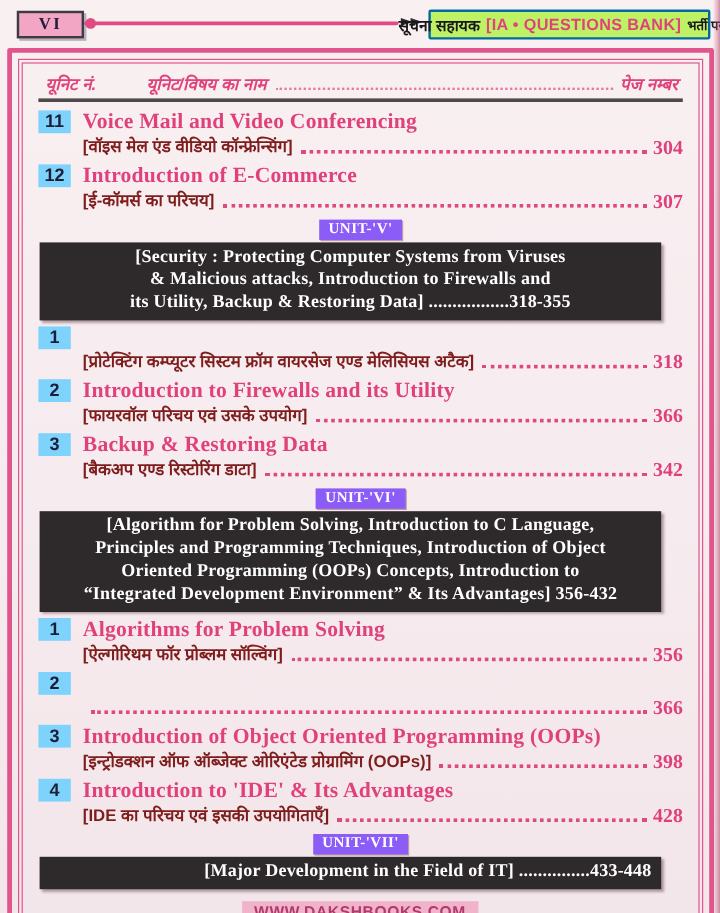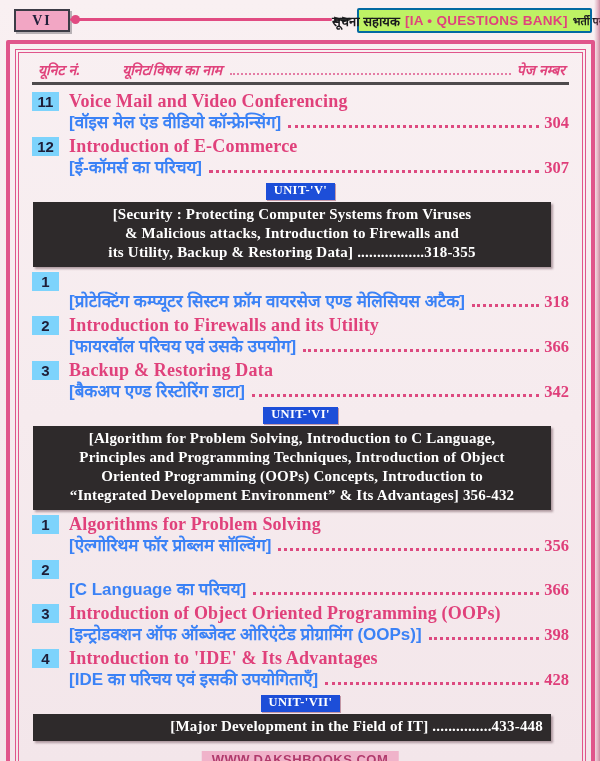--- a/index.html
+++ b/index.html
@@ -80,30 +80,30 @@
     background:#7dd3fc; color:#1e1e38; text-align:center;
     font-weight:bold; font-size:15px; line-height:19px;
     font-family:"Liberation Sans", sans-serif;
   }
   .entry-title {
     color:#e0417b; font-weight:bold; font-size:18px; letter-spacing:.2px;
     font-family:"Liberation Serif", serif; max-width:438px;
   }
   .sub-line { display:flex; align-items:flex-end; margin-left:37px; line-height:21px; }
   .entry-sub {
-    color:#3b82f6; font-weight:bold; font-size:17px;
+    color:#7f1d1d; font-weight:bold; font-size:14px;
     font-family:"Liberation Sans", sans-serif; white-space:nowrap;
   }
   .leader { flex:1 1 auto; min-width:26px; border-bottom:3px dotted #dd4a80; margin:0 5px 5px 7px; }
   .pagenum { color:#df3f7a; font-weight:bold; font-size:16.5px; font-family:"Liberation Serif", serif; }
 
   
   .unit-badge {
     display:table; margin:5px auto 2px auto;
-    background:#1d4ed8; color:#ffffff;
+    background:#8b5cf6; color:#ffffff;
     font-weight:bold; font-size:12.5px; letter-spacing:.4px;
     padding:0 8px 2px 8px; line-height:15px;
     font-family:"Liberation Serif", serif;
     box-shadow:1px 1px 0 rgba(120,30,60,.4);
   }
   .unit-box {
     background:#2e2a2b; color:#ffffff; margin:1px 18px 4px 1px;
     padding:3px 8px 5px 8px; text-align:center;
     font-weight:bold; font-size:15px; line-height:19px;
     font-family:"Liberation Serif", serif; letter-spacing:.2px;
@@ -233,21 +233,20 @@
           <span class="leader"></span>
           <span class="pagenum">356</span>
         </div>
       </div>
 
       <div class="toc-entry">
         <div class="title-line">
           <span class="num-badge">2</span>
         </div>
         <div class="sub-line">
-          <span class="entry-sub">[C Language का परिचय]</span>
           <span class="leader"></span>
           <span class="pagenum">366</span>
         </div>
       </div>
 
       <div class="toc-entry">
         <div class="title-line">
           <span class="num-badge">3</span>
           <span class="entry-title">Introduction of Object Oriented Programming (OOPs)</span>
         </div>

